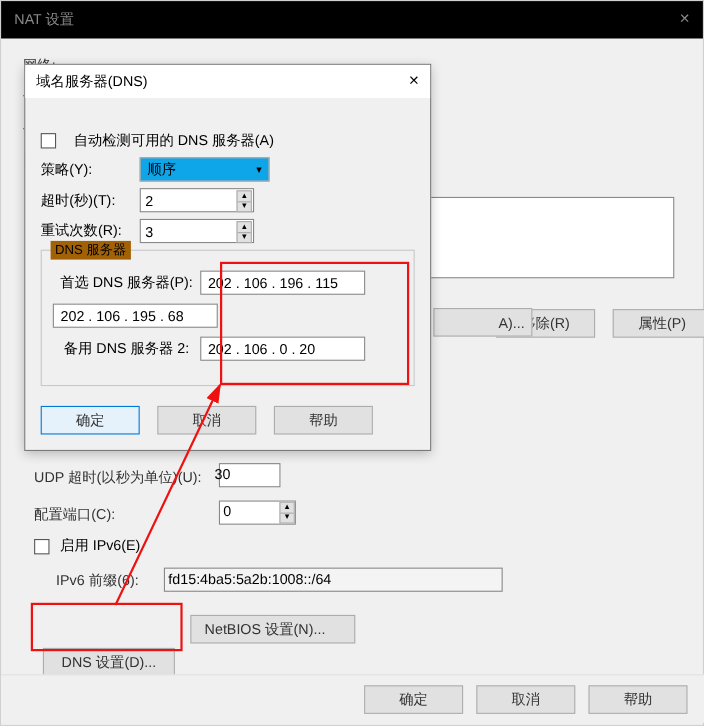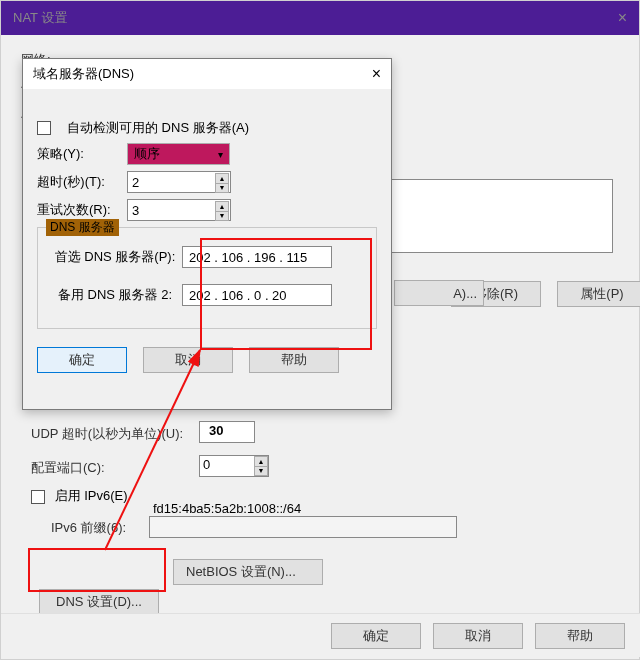--- a/index.html
+++ b/index.html
@@ -1,80 +1,80 @@
 <!DOCTYPE html>
 <html><head>
 <meta charset="utf-8">
 <style>
 * { box-sizing: border-box; font-family: "Microsoft YaHei", "Segoe UI", sans-serif; font-size: 13px; }
 body { margin: 0; width: 640px; height: 660px; background: #f0f0f0; position: relative; overflow: hidden; }
 
 
 .main-window { position: absolute; top: 0; left: 0; width: 640px; height: 660px; background: #f0f0f0; border: 1px solid #d0d0d0; }
-.main-titlebar { height: 34px; display: flex; align-items: center; padding: 0 12px; background: #4c1d95; justify-content: space-between; }
+.main-titlebar { height: 34px; display: flex; align-items: center; padding: 0 12px; background: #000000; justify-content: space-between; }
 .main-title { color: #888; flex: 1; }
 .main-close { color: #888; font-size: 16px; cursor: default; }
 .lbl { color: #333; }
 
 .big-input-area {
   position: absolute; left: 238px; top: 178px; width: 374px; height: 74px;
   background: #fff; border: 1px solid #888;
 }
 
 .btn {
   display: inline-flex; align-items: center; justify-content: center;
   min-width: 90px; height: 26px; background: #e1e1e1; border: 1px solid #adadad;
   padding: 0 10px; color: #333; user-select: none;
 }
 .btn.primary { border: 1.5px solid #0078d7; background: #e5f1fb; }
 .btn-remove { position: absolute; left: 450px; top: 280px; width: 78px; }
 .btn-props { position: absolute; left: 540px; top: 280px; width: 78px; margin-left: 16px; }
 
 .udp-lbl { position: absolute; left: 30px; top: 424px; }
 .udp-input { position: absolute; left: 198px; top: 420px; width: 56px; height: 22px; background: #fff; border: 1px solid #888; padding: 0 4px; }
-.udp-input-val { position: absolute; left: 208px; top: 422px; font-weight: bold; }
+.udp-input-val { position: absolute; left: 194px; top: 422px; }
 
 .cfg-lbl { position: absolute; left: 30px; top: 458px; }
 .cfg-input { position: absolute; left: 198px; top: 454px; width: 70px; height: 22px; background: #fff; border: 1px solid #888; }
 .cfg-input-val { position: absolute; left: 202px; top: 456px; }
 .spin-btns {
   width: 14px; height: 20px; background: #e1e1e1; border: 1px solid #aaa;
   display: flex; flex-direction: column; position: absolute;
 }
 .spin-btns .up, .spin-btns .dn { flex: 1; display: flex; align-items: center; justify-content: center; font-size: 7px; line-height: 1; }
 .spin-btns .up { border-bottom: 1px solid #aaa; }
 .spin-cfg { left: 253px; top: 455px; }
 
 .checkbox { display: inline-block; width: 14px; height: 14px; border: 1px solid #555; background: #fff; margin-right: 6px; vertical-align: middle; }
 .ipv6-row { position: absolute; left: 30px; top: 486px; }
 
 .ipv6p-lbl { position: absolute; left: 50px; top: 518px; }
 .ipv6p-input { position: absolute; left: 148px; top: 515px; width: 308px; height: 22px; background: #f4f4f4; border: 1px solid #888; padding: 0 4px; }
-.ipv6p-val { position: absolute; left: 152px; top: 500px; }
+.ipv6p-val { position: absolute; left: 152px; top: 518px; }
 
 .dns-btn { position: absolute; left: 38px; top: 588px; width: 120px; height: 26px; }
 .netbios-btn { position: absolute; left: 172px; top: 558px; width: 150px; height: 26px; text-align: left; justify-content: flex-start; padding-left: 12px; }
 
 .bottom-bar { position: absolute; left: 0; top: 612px; width: 640px; height: 44px; border-top: 1px solid #e0e0e0; display: flex; align-items: center; justify-content: flex-end; gap: 12px; padding-right: 16px; background: #f0f0f0; }
 .bottom-bar .btn { width: 90px; }
 
 
 .modal {
   position: absolute; left: 22px; top: 58px; width: 370px; height: 352px;
   background: #f0f0f0; border: 1px solid #7a7a7a; box-shadow: 0 3px 10px rgba(0,0,0,.25);
   z-index: 10;
 }
 .modal-title { height: 30px; display: flex; align-items: center; padding: 0 10px; background: #fff; }
 .modal-title-text { flex: 1; }
 .modal-close { font-size: 16px; cursor: default; }
 .modal-body { padding: 24px 14px; }
 .m-row { display: flex; align-items: center; margin: 6px 0; gap: 10px; }
 .combo {
-  display: inline-flex; align-items: center; width: 103px; height: 22px;
-  background: #be185d; border: 1px solid #adadad; padding: 0 6px; justify-content: space-between; text-align: center;
+  display: inline-flex; align-items: center; width: 118px; height: 22px;
+  background: #0ea5e9; border: 1px solid #adadad; padding: 0 6px; justify-content: space-between; text-align: center;
 }
 .combo .chev { font-size: 10px; }
 .txtin {
   height: 22px; background: #fff; border: 1px solid #888; padding: 0 4px;
   display: inline-flex; align-items: center; width: 90px;
 }
 .spin-t { position: relative; }
 .spin-small { position: absolute; right: 1px; top: 1px; width: 14px; height: 20px; }
 .fieldset { border: 1px solid #c8c8c8; margin-top: 6px; padding: 10px 10px 14px 10px; position: relative; }
 .fieldset-legend { position: absolute; top: -9px; left: 8px; background: #a16207; padding: 0 4px; font-size: 12px; }
@@ -186,20 +186,23 @@
 
     <div class="fieldset">
       <div class="fieldset-legend">DNS 服务器</div>
       <div class="dns-row">
         <span class="dlbl">首选 DNS 服务器(P):</span>
         <span class="ip-box">
             <span>202 . 106 . 196 . 115</span>
           </span>
       </div>
       <div class="dns-row">
+        <span class="ip-box">
+            <span>202 . 106 . 195 . 68</span>
+          </span>
       </div>
       <div class="dns-row">
         <span class="dlbl">备用 DNS 服务器 2:</span>
         <span class="ip-box">
             <span>202 . 106 .  0  . 20</span>
           </span>
       </div>
     </div>
 
     <div class="modal-buttons">

